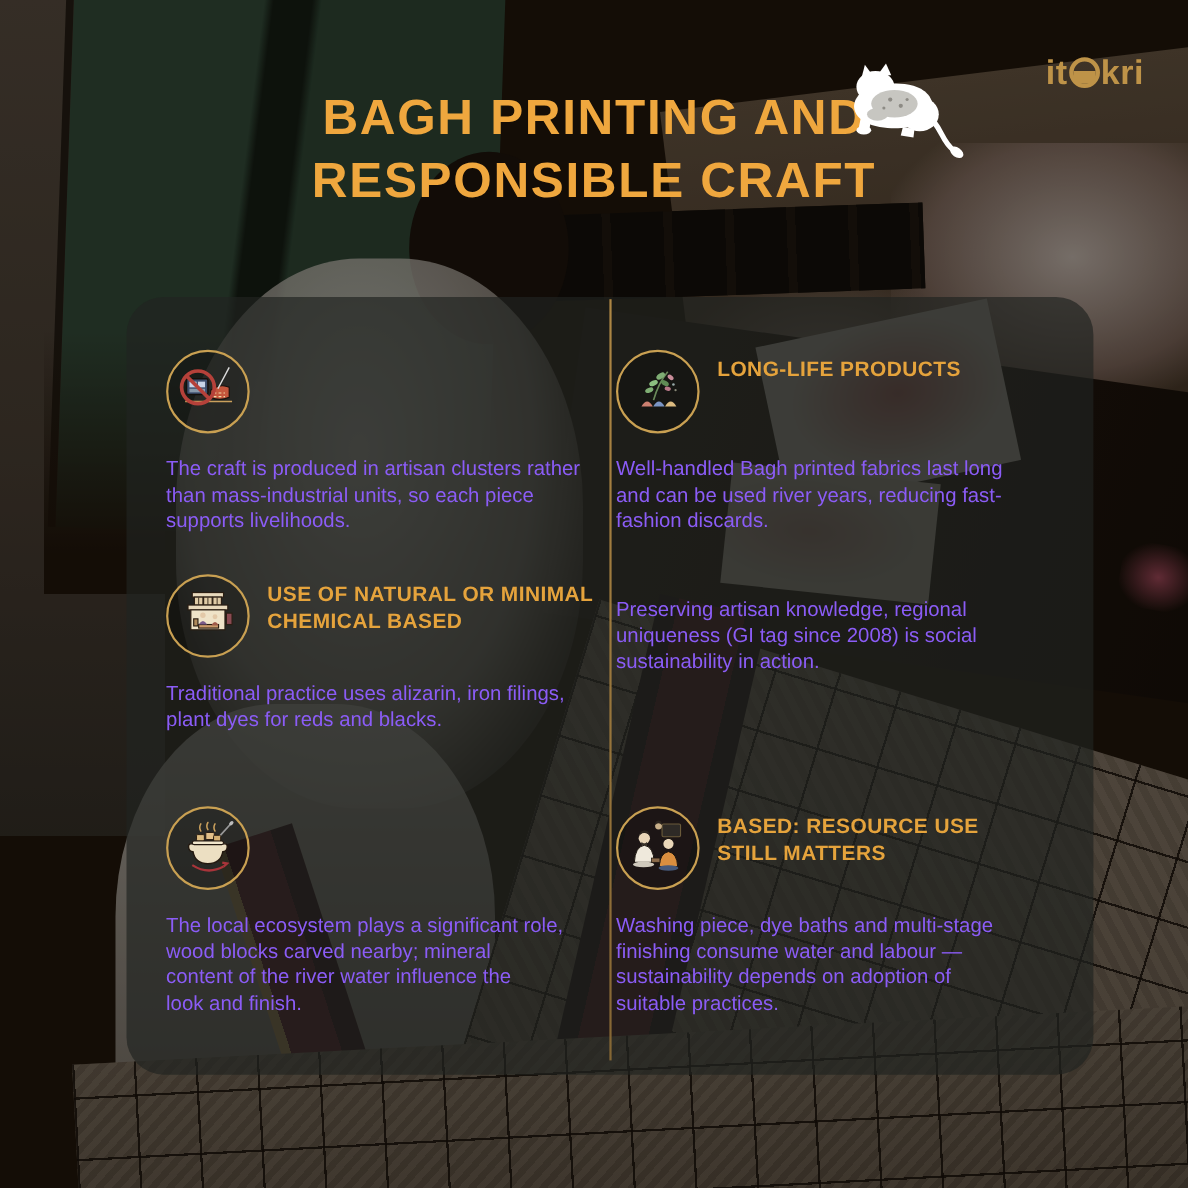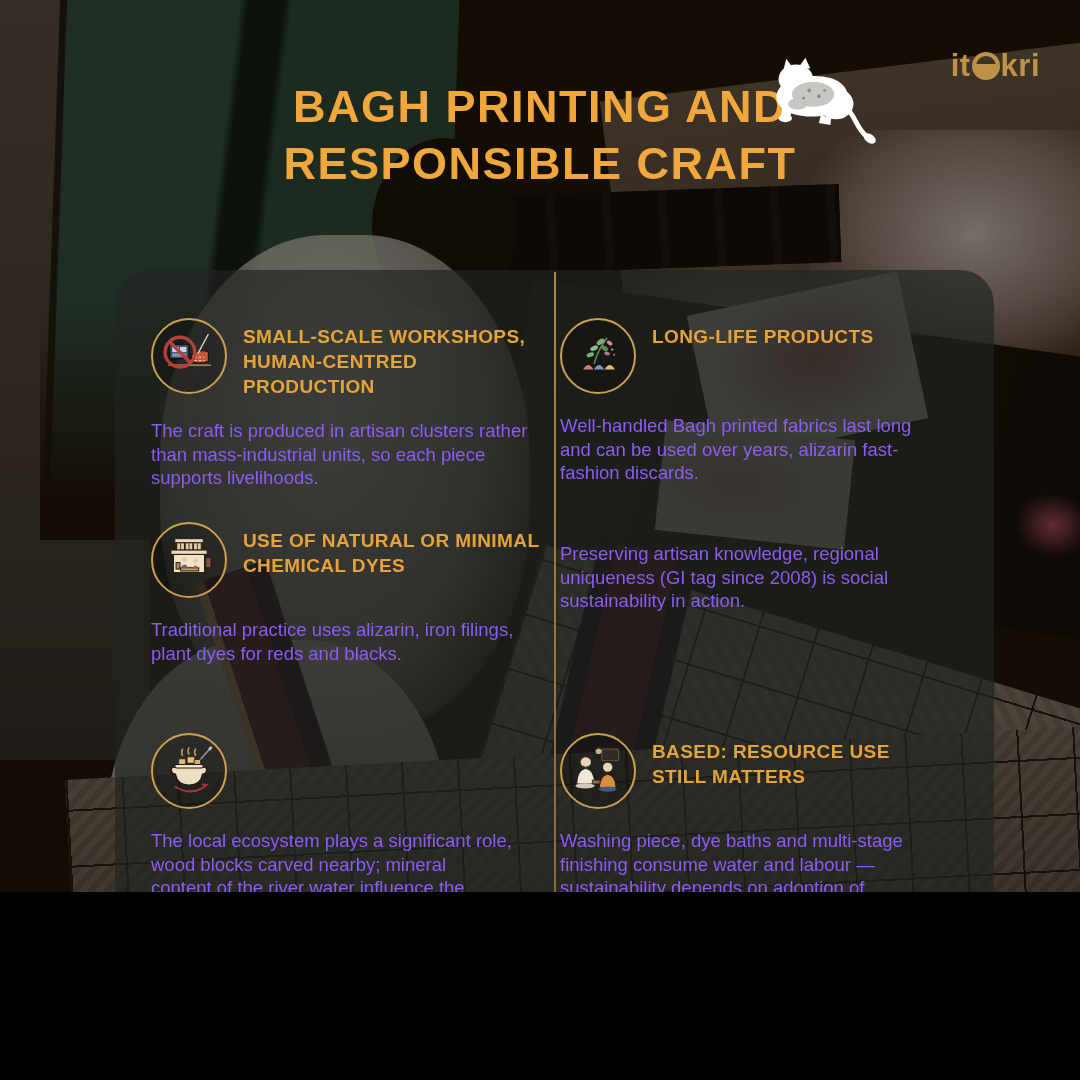--- a/index.html
+++ b/index.html
@@ -1,16 +1,16 @@
 <!DOCTYPE html>
 <html><head>
 <meta charset="utf-8">
 <style>
   html,body{margin:0;padding:0;background:#000;}
-  .canvas{position:relative;width:1080px;height:892px;overflow:hidden;
+  .canvas{position:relative;width:1080px;height:1080px;overflow:hidden;
           background:#1b1209;font-family:"Liberation Sans",sans-serif;}
 
   
   .photo{position:absolute;inset:0;}
   .photo *{position:absolute;}
   .ph-wall{left:0;top:0;width:150px;height:760px;
            background:linear-gradient(180deg,#5a5045,#4a4138 55%,#33302a);}
   .ph-door{left:52px;top:-14px;width:392px;height:500px;transform:rotate(2deg);
            background:linear-gradient(95deg,#31503f 0 40%,#0f1b14 42% 50%,#2c4a39 52% 100%);
            border-left:7px solid #1f1a14;}
@@ -153,23 +153,20 @@
             <rect x="17" y="17" width="5" height="4" fill="#c8d4e8"></rect>
             <rect x="11" y="22" width="11" height="2.5" fill="#8899aa"></rect>
             <path d="M26,23 q7,-5 13,-2 l0,7 q-7,3 -13,0 z" fill="#c4563c" stroke="#15100c" stroke-width="0.8"></path>
             <path d="M28,25 l8,0 M28,27.5 l8,0" stroke="#f0d9a8" stroke-width="0.8" stroke-dasharray="2 1.5" fill="none"></path>
             <line x1="31" y1="22" x2="39" y2="7" stroke="#dddddd" stroke-width="1"></line>
             <line x1="8" y1="31" x2="41" y2="31" stroke="#caa05c" stroke-width="1"></line>
             <circle cx="17" cy="21" r="11.5" fill="none" stroke="#b5413a" stroke-width="2.6"></circle>
             <line x1="9" y1="13" x2="25" y2="29" stroke="#b5413a" stroke-width="2.6"></line>
           </svg>
         </div>
-        <h2>SMALL-SCALE WORKSHOPS,
-HUMAN-CENTRED
-PRODUCTION</h2>
       </div>
       <p>The craft is produced in artisan clusters rather
 than mass-industrial units, so each piece
 supports livelihoods.</p>
     </article>
 
     <article class="card c2 r1">
       <div class="icon-row">
         <div class="icon-circle">
           <svg viewBox="0 0 48 48">
@@ -183,21 +180,21 @@
             <circle cx="35" cy="19" r="0.9" fill="#99aaaa"></circle>
             <circle cx="36.5" cy="23" r="0.8" fill="#888877"></circle>
             <path d="M12.5,34.5 Q16.5,27.5 20.5,34.5 Z" fill="#cc7f70"></path>
             <path d="M20.8,34.5 Q24.8,27.5 28.8,34.5 Z" fill="#7b95c4"></path>
             <path d="M29.1,34.5 Q33.1,27.5 37.1,34.5 Z" fill="#dcbb80"></path>
           </svg>
         </div>
         <h2>LONG-LIFE PRODUCTS</h2>
       </div>
       <p>Well-handled Bagh printed fabrics last long
-and can be used over years, alizarin fast-
+and can be used river years, reducing fast-
 fashion discards.</p>
     </article>
 
     <article class="card c1 r2">
       <div class="icon-row">
         <div class="icon-circle">
           <svg viewBox="0 0 48 48">
             <g stroke="#2a1d12" stroke-width="0.8">
               <rect x="13" y="7.5" width="22" height="3.2" fill="#e8d9bc"></rect>
               <rect x="14.5" y="10.7" width="6" height="5.6" fill="#dfcba6"></rect>
@@ -212,21 +209,21 @@
             <line x1="17.5" y1="11" x2="17.5" y2="16" stroke="#2a1d12" stroke-width="0.6"></line>
             <line x1="24" y1="11" x2="24" y2="16" stroke="#2a1d12" stroke-width="0.6"></line>
             <line x1="30.5" y1="11" x2="30.5" y2="16" stroke="#2a1d12" stroke-width="0.6"></line>
             <circle cx="20.5" cy="23.5" r="1.9" fill="#e3c9a8"></circle>
             <path d="M17.5,30 q3,-5 6,0 z" fill="#7a5a8a"></path>
             <circle cx="29" cy="24.5" r="1.7" fill="#e3c9a8"></circle>
             <path d="M26.5,30.5 q2.5,-4.5 5,0 z" fill="#a05a4a"></path>
           </svg>
         </div>
         <h2>USE OF NATURAL OR MINIMAL
-CHEMICAL DYES</h2>
+CHEMICAL BASED</h2>
       </div>
       <p>Traditional practice uses alizarin, iron filings,
 plant dyes for reds and blacks.</p>
     </article>
 
     <article class="card c2 r2">
       <p>Preserving artisan knowledge, regional
 uniqueness (GI tag since 2008) is social
 sustainability in action.</p>
     </article>

